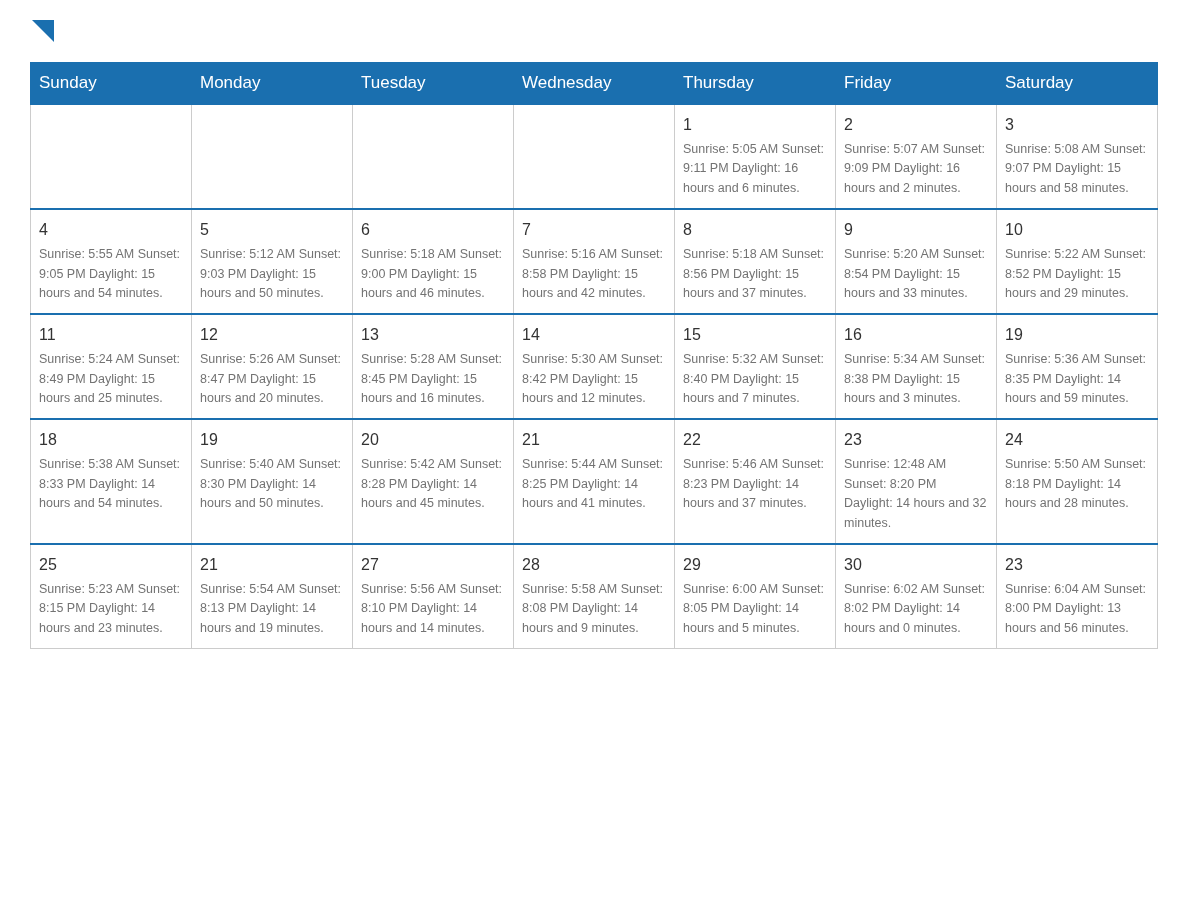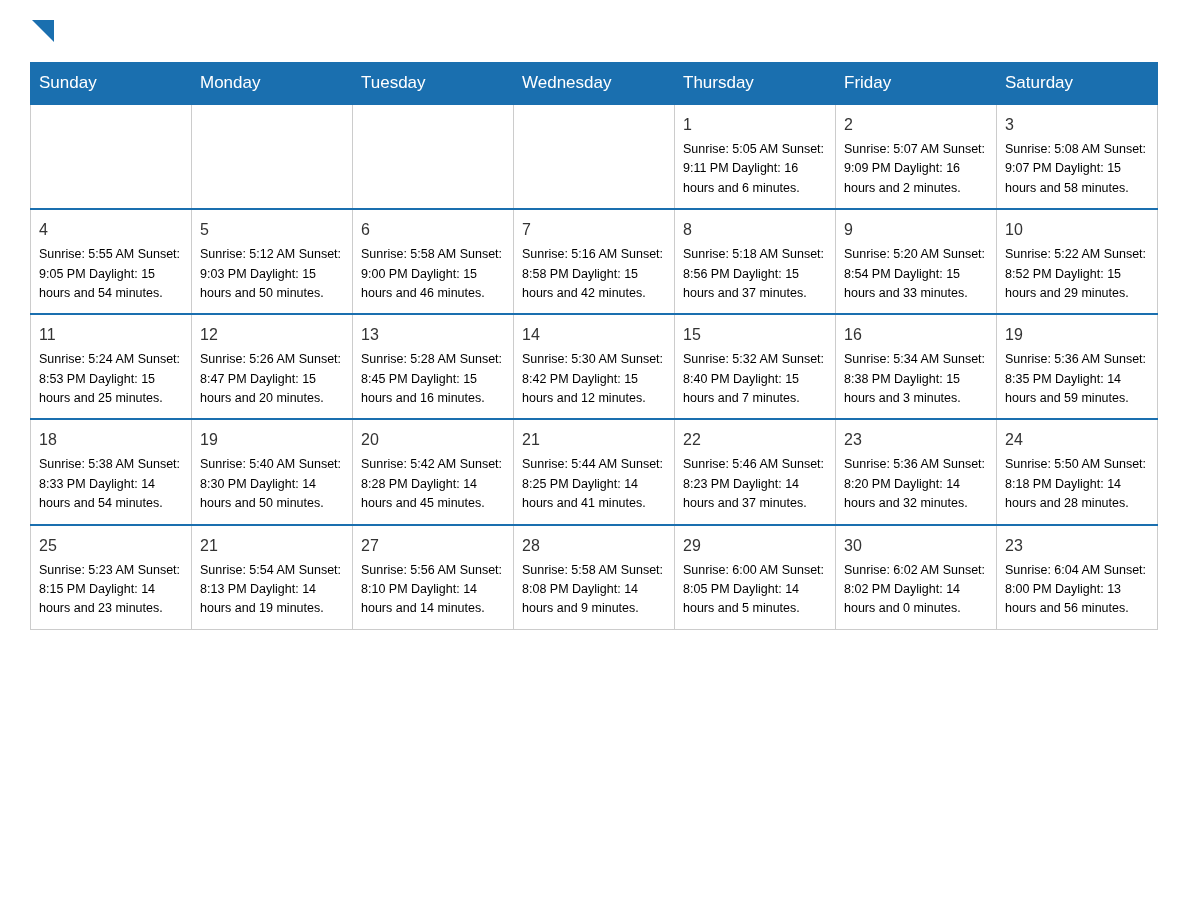--- a/index.html
+++ b/index.html
@@ -71,21 +71,21 @@
     }
     .day-number {
       font-size: 16px;
       color: #333;
       font-weight: normal;
       display: block;
       margin-bottom: 3px;
     }
     .day-info {
       font-size: 12.5px;
-      color: #000000;
+      color: #737373;
       line-height: 1.55;
     }
     .empty-cell {
       background: #fff;
     }
     .logo-container {
       display: flex;
       flex-direction: column;
     }
     .logo-row {
@@ -161,21 +161,21 @@
 Daylight: 15 hours and 54 minutes.</div>
         </td>
         <td>
           <span class="day-number">5</span>
           <div class="day-info">Sunrise: 5:12 AM
 Sunset: 9:03 PM
 Daylight: 15 hours and 50 minutes.</div>
         </td>
         <td>
           <span class="day-number">6</span>
-          <div class="day-info">Sunrise: 5:58 AM
+          <div class="day-info">Sunrise: 5:18 AM
 Sunset: 9:00 PM
 Daylight: 15 hours and 46 minutes.</div>
         </td>
         <td>
           <span class="day-number">7</span>
           <div class="day-info">Sunrise: 5:16 AM
 Sunset: 8:58 PM
 Daylight: 15 hours and 42 minutes.</div>
         </td>
         <td>
@@ -194,21 +194,21 @@
           <span class="day-number">10</span>
           <div class="day-info">Sunrise: 5:22 AM
 Sunset: 8:52 PM
 Daylight: 15 hours and 29 minutes.</div>
         </td>
       </tr>
       <tr>
         <td>
           <span class="day-number">11</span>
           <div class="day-info">Sunrise: 5:24 AM
-Sunset: 8:53 PM
+Sunset: 8:49 PM
 Daylight: 15 hours and 25 minutes.</div>
         </td>
         <td>
           <span class="day-number">12</span>
           <div class="day-info">Sunrise: 5:26 AM
 Sunset: 8:47 PM
 Daylight: 15 hours and 20 minutes.</div>
         </td>
         <td>
           <span class="day-number">13</span>
@@ -267,21 +267,21 @@
 Daylight: 14 hours and 41 minutes.</div>
         </td>
         <td>
           <span class="day-number">22</span>
           <div class="day-info">Sunrise: 5:46 AM
 Sunset: 8:23 PM
 Daylight: 14 hours and 37 minutes.</div>
         </td>
         <td>
           <span class="day-number">23</span>
-          <div class="day-info">Sunrise: 5:36 AM
+          <div class="day-info">Sunrise: 12:48 AM
 Sunset: 8:20 PM
 Daylight: 14 hours and 32 minutes.</div>
         </td>
         <td>
           <span class="day-number">24</span>
           <div class="day-info">Sunrise: 5:50 AM
 Sunset: 8:18 PM
 Daylight: 14 hours and 28 minutes.</div>
         </td>
       </tr>

